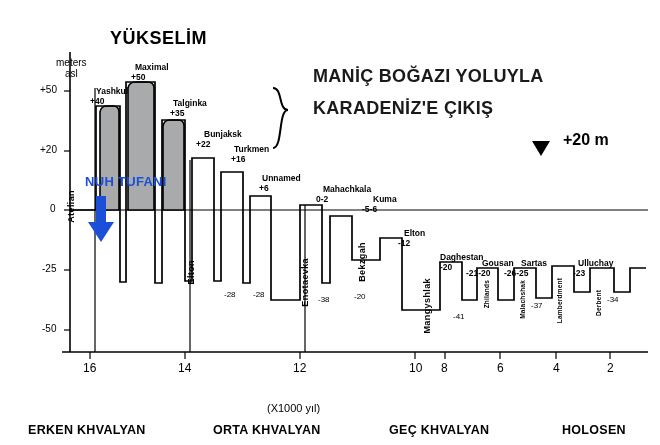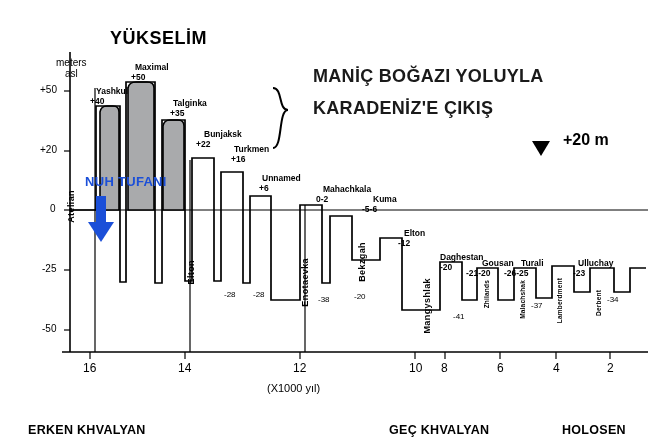--- a/index.html
+++ b/index.html
@@ -51,21 +51,21 @@
     transform:rotate(180deg);
     transform-origin:center;
     letter-spacing:0.4px;
   }
   .vert-small {
     font-size:6.5px; font-weight:bold;
     writing-mode:vertical-rl;
     transform:rotate(180deg);
     letter-spacing:0.2px;
   }
-  .xunit { font-size:11px; }
+  .xunit { font-size:11px;margin-top:20px; }
   .era { font-size:12.5px; font-weight:bold; letter-spacing:0.3px;margin-top:24px; }
 </style>
 </head>
 <body>
 
 <div class="root">
 
   <svg class="plot" viewBox="0 0 660 445">
 
     <line x1="70" y1="52" x2="70" y2="352" stroke="#000" stroke-width="1.6"></line>
@@ -176,20 +176,21 @@
   <div class="lbl axis-num" style="left:293px; top:361px;">12</div>
   <div class="lbl axis-num" style="left:409px; top:361px;">10</div>
   <div class="lbl axis-num" style="left:441px; top:361px;">8</div>
   <div class="lbl axis-num" style="left:497px; top:361px;">6</div>
   <div class="lbl axis-num" style="left:553px; top:361px;">4</div>
   <div class="lbl axis-num" style="left:607px; top:361px;">2</div>
 
   <div class="lbl xunit" style="left:267px; top:382px;">(X1000 yıl)</div>
 
   <div class="lbl era" style="left:28px;  top:399px;">ERKEN KHVALYAN</div>
+  <div class="lbl era" style="left:213px; top:399px;">ORTA KHVALYAN</div>
   <div class="lbl era" style="left:389px; top:399px;">GEÇ KHVALYAN</div>
   <div class="lbl era" style="left:562px; top:399px;">HOLOSEN</div>
 
   <div class="lbl peak-name" style="left:84px;  top:86px;">Yashkul</div>
   <div class="lbl peak-val" style="left:90px;  top:96px;">+40</div>
 
   <div class="lbl peak-name" style="left:123px; top:62px;">Maximal</div>
   <div class="lbl peak-val" style="left:131px; top:72px;">+50</div>
 
   <div class="lbl peak-name" style="left:161px; top:98px;">Talginka</div>
@@ -212,21 +213,21 @@
 
   <div class="lbl peak-name" style="left:392px; top:228px;">Elton</div>
   <div class="lbl peak-val" style="left:398px; top:238px;">-12</div>
 
   <div class="lbl peak-name" style="left:428px; top:252px;">Daghestan</div>
   <div class="lbl peak-val" style="left:440px; top:262px;">-20</div>
 
   <div class="lbl peak-name" style="left:470px; top:258px;">Gousan</div>
   <div class="lbl peak-val" style="left:466px; top:268px;">-21-20</div>
 
-  <div class="lbl peak-name" style="left:509px; top:258px;">Turali</div>
+  <div class="lbl peak-name" style="left:509px; top:258px;">Sartas</div>
   <div class="lbl peak-val" style="left:504px; top:268px;">-26-25</div>
 
   <div class="lbl peak-name" style="left:566px; top:258px;">Ulluchay</div>
   <div class="lbl peak-val" style="left:573px; top:268px;">-23</div>
 
   <div class="lbl trough-val" style="left:224px; top:290px;">-28</div>
   <div class="lbl trough-val" style="left:253px; top:290px;">-28</div>
   <div class="lbl trough-val" style="left:318px; top:295px;">-38</div>
   <div class="lbl trough-val" style="left:354px; top:292px;">-20</div>
   <div class="lbl trough-val" style="left:453px; top:312px;">-41</div>

